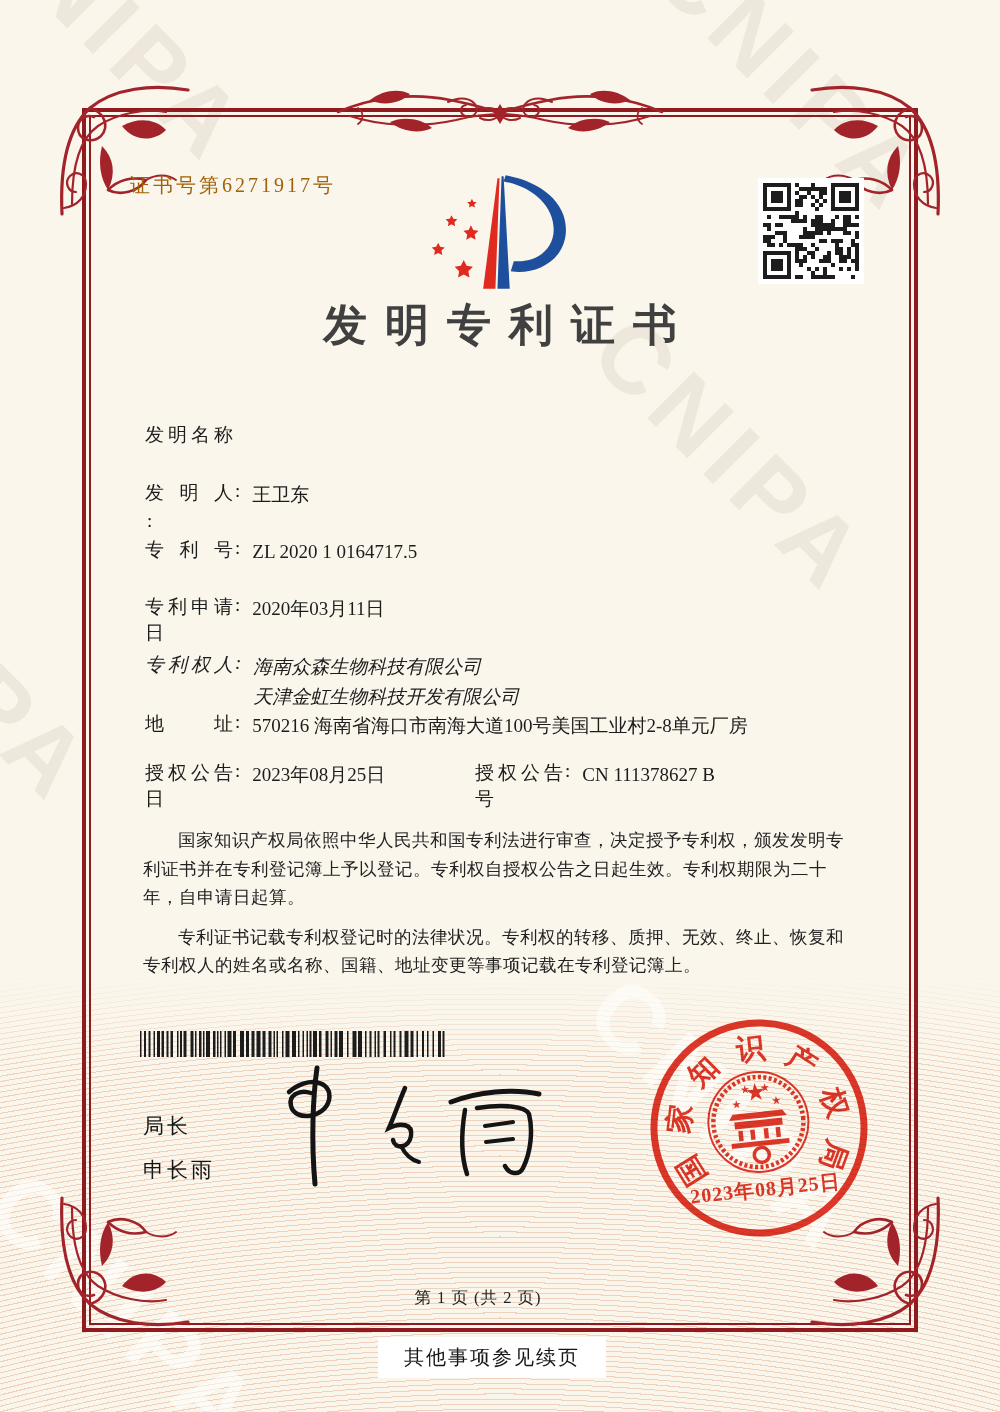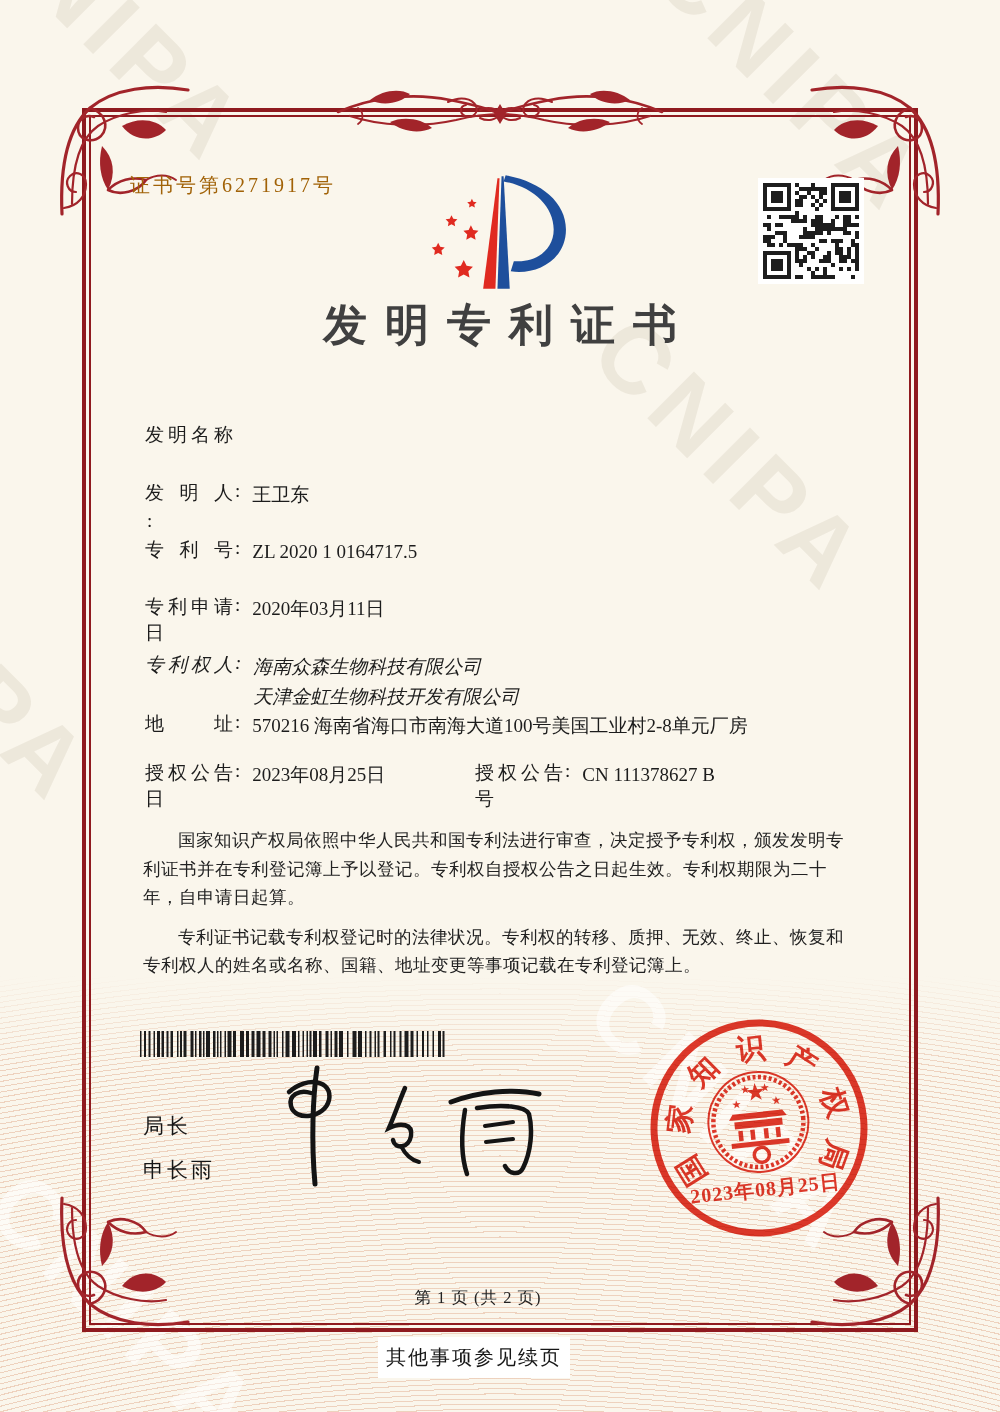--- a/index.html
+++ b/index.html
@@ -91,21 +91,21 @@
   .signature{position:absolute;left:255px;top:1062px;width:300px;height:130px;}
   .seal{
     position:absolute;left:639px;top:1008px;width:240px;height:240px;
     transform:rotate(-6deg);opacity:.93;mix-blend-mode:multiply;
   }
   .page-info{
     position:absolute;left:0;top:1287px;width:956px;text-align:center;
     font-size:16.5px;color:#222;letter-spacing:1px;
   }
   .continuation{
-    position:absolute;left:378px;top:1337px;width:192px;padding:7px 0;
+    position:absolute;left:378px;top:1337px;width:228px;padding:7px 0;
     background:#ffffff;text-align:center;font-size:20px;letter-spacing:2px;
     color:#161616;
   }
 </style>
 </head>
 <body>
 
 <div class="waves"></div>
 
 <div class="wm wm1">CNIPA</div>

